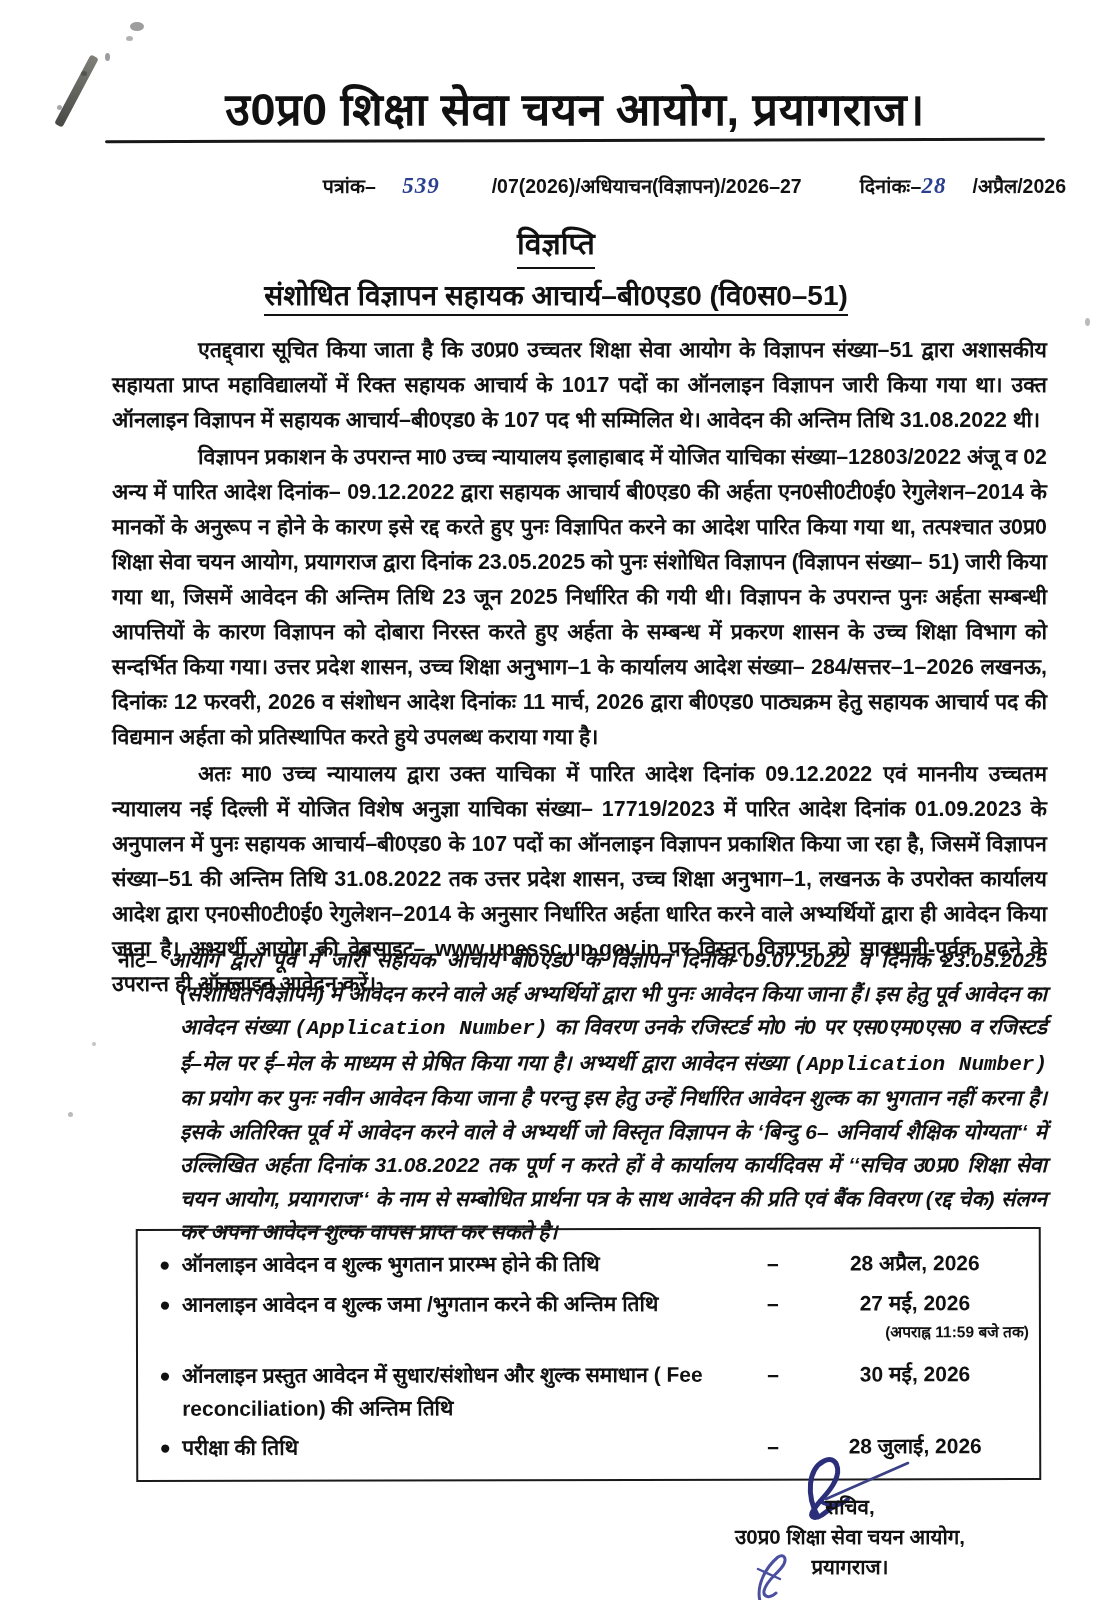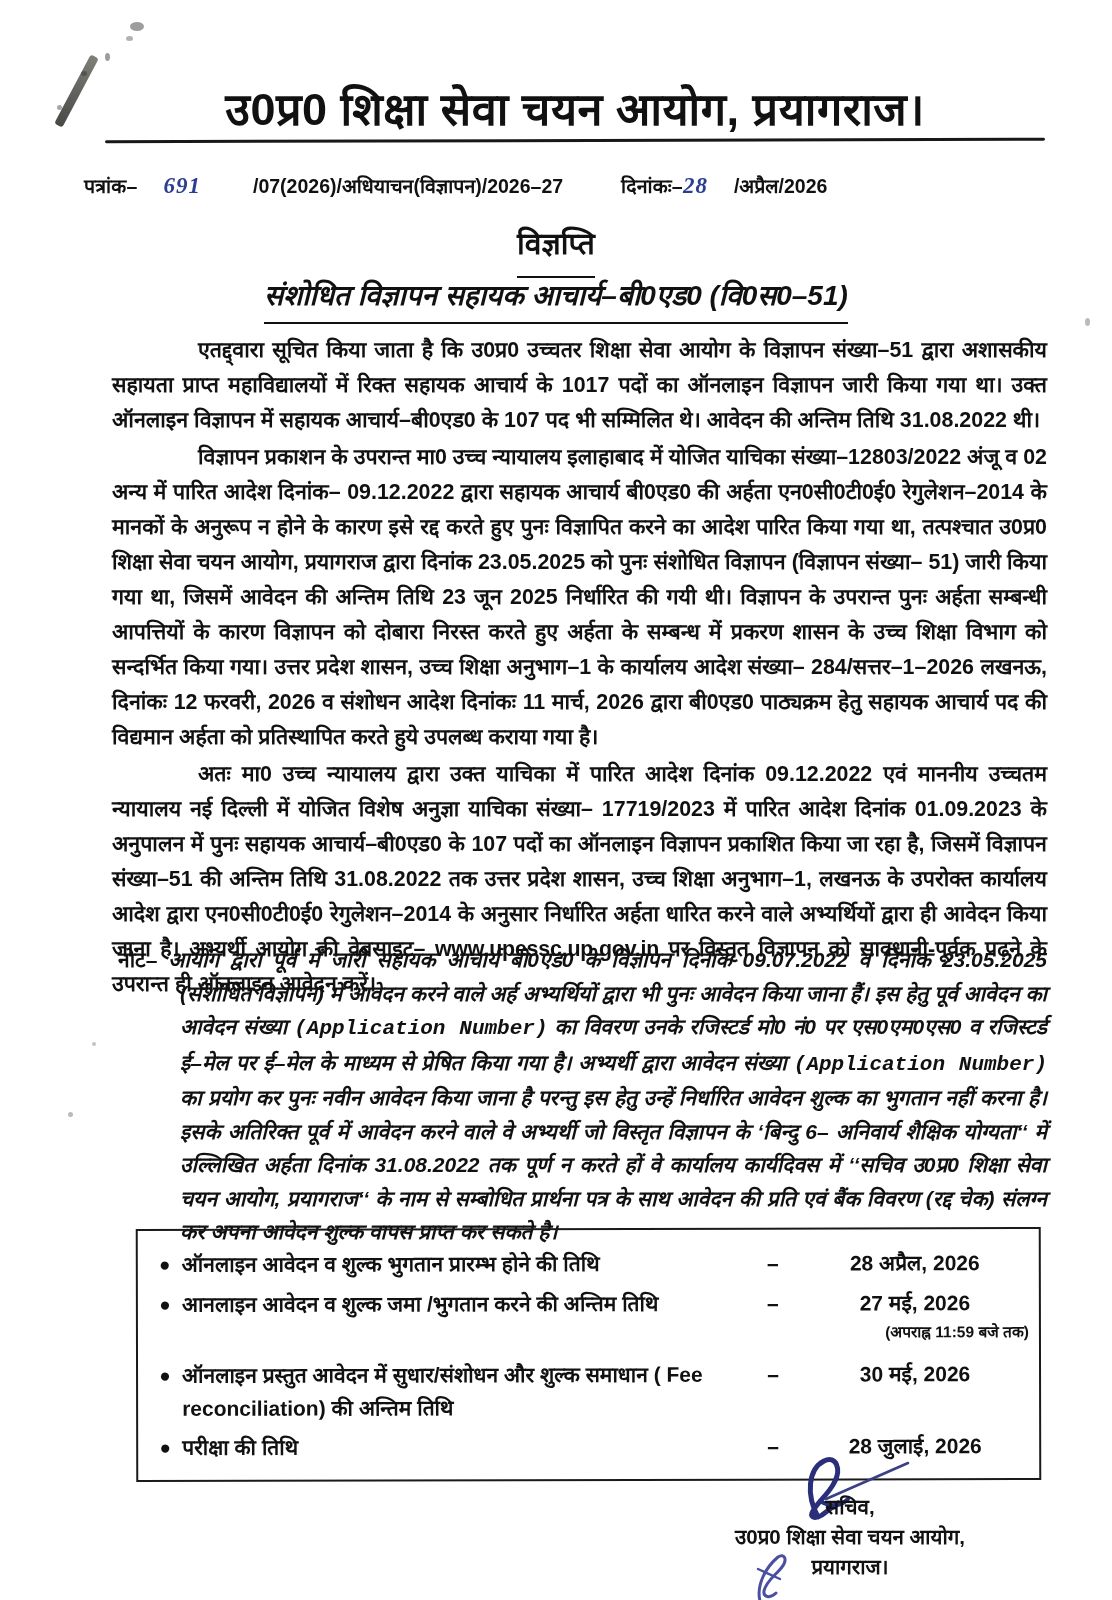--- a/index.html
+++ b/index.html
@@ -51,27 +51,28 @@
   .masthead .rule{
     margin-top:6px;
     height:3px;
     background:#181818;
     border-radius:2px;
     transform:rotate(-0.15deg);
   }
 
   .refline{
     position:absolute;
-    left:84px;top:172px;
+    left:116px;top:172px;
     width:950px;
     font-size:19.5px;
     font-weight:700;
     display:flex;
     align-items:baseline;
     white-space:nowrap;
+    justify-content:flex-end;
   }
   .refline .lbl{letter-spacing:.2px;}
   .hand{
     font-family:"Liberation Serif","DejaVu Serif",serif;
     color:#2a3f8f;
     font-style:italic;
     font-weight:600;
     font-size:23px;
     letter-spacing:1px;
   }
@@ -84,34 +85,33 @@
   .vigyapti{
     position:absolute;
     left:0;top:222px;
     width:1112px;
     text-align:center;
     font-size:30px;
     font-weight:700;
   }
   .vigyapti span{
     border-bottom:2.5px solid #111;
-    padding-bottom:16px;
+    padding-bottom:7px;
   }
   .subtitle{
     position:absolute;
     left:0;top:275px;
     width:1112px;
     text-align:center;
     font-size:28px;
     font-weight:700;
   }
   .subtitle span{
     border-bottom:2.5px solid #111;
-    padding-bottom:11px;
-    font-style:italic;
+    padding-bottom:3px;
   }
 
   
   .body-text{
     position:absolute;
     left:112px;top:333px;
     width:935px;
     font-size:21.4px;
     line-height:35px;
     text-align:justify;
@@ -239,21 +239,21 @@
   <div class="speck" style="left:92px;top:1042px;width:4px;height:4px;opacity:.3;"></div>
 
   <div class="masthead">
     <div class="org">उ0प्र0 शिक्षा सेवा चयन आयोग, प्रयागराज।</div>
     <div class="rule"></div>
   </div>
 
   <div class="refline">
     <span class="lbl">पत्रांक–</span>
     <span class="sp-c"></span>
-    <span class="hand">691</span>
+    <span class="hand">539</span>
     <span class="sp-a"></span>
     <span class="seg">/07(2026)/अधियाचन(विज्ञापन)/2026–27</span>
     <span class="sp-b"></span>
     <span class="lbl">दिनांकः–</span>
     <span class="hand">28</span>
     <span class="sp-c"></span>
     <span class="seg">/अप्रैल/2026</span>
   </div>
 
   <div class="vigyapti">

